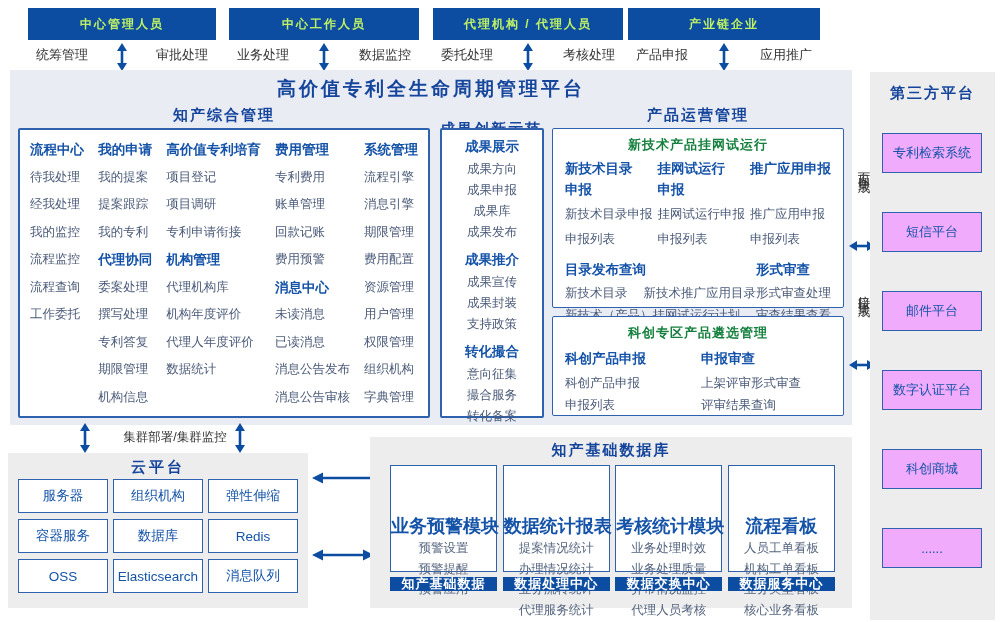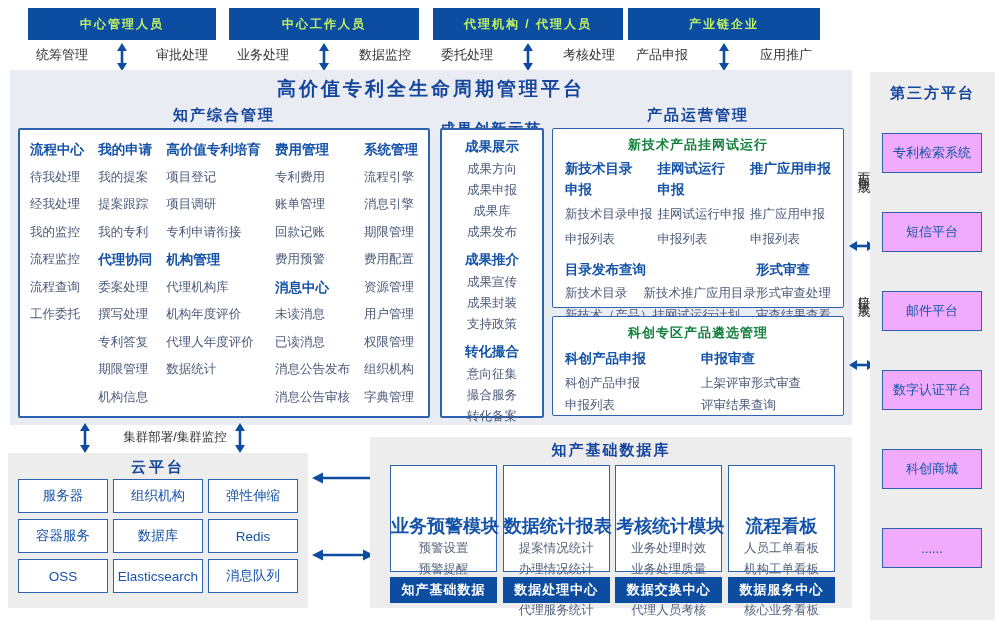--- a/index.html
+++ b/index.html
@@ -62,21 +62,21 @@
   
   .dp-bg{position:absolute;left:370px;top:437px;width:482px;height:171px;background:#ededee;}
   .dp-title{position:absolute;left:370px;top:441px;width:482px;text-align:center;
        font-size:15px;font-weight:bold;color:#16469c;letter-spacing:2px;}
   .dp-modules{position:absolute;left:390px;top:465px;width:445px;display:flex;justify-content:space-between;}
   .dp-box{width:107px;height:107px;background:#fff;border:1.5px solid #2e62ae;box-sizing:border-box;
        text-align:center;padding-top:3px;}
   .dp-box .h{line-height:24px;font-size:18px;margin-top:45px;}
   .dp-box .it{line-height:20.5px;font-size:12.5px;color:#55657f;}
   .dp-bars{position:absolute;left:390px;top:577px;width:445px;display:flex;justify-content:space-between;}
-  .dp-bar{width:107px;height:26px;background:#0d4da1;color:#fff;font-weight:bold;font-size:13px;
+  .dp-bar{width:107px;height:14px;background:#0d4da1;color:#fff;font-weight:bold;font-size:13px;
        display:flex;align-items:center;justify-content:center;letter-spacing:1px;}
   .cluster-label{position:absolute;left:100px;top:429px;width:150px;text-align:center;
        font-size:12.5px;color:#333;}
   svg{display:block;}
 </style>
 </head>
 <body>
 
 <div class="hdr" style="left:28px;width:188px">中心管理人员</div>
 <div class="hdr" style="left:229px;width:190px">中心工作人员</div>

